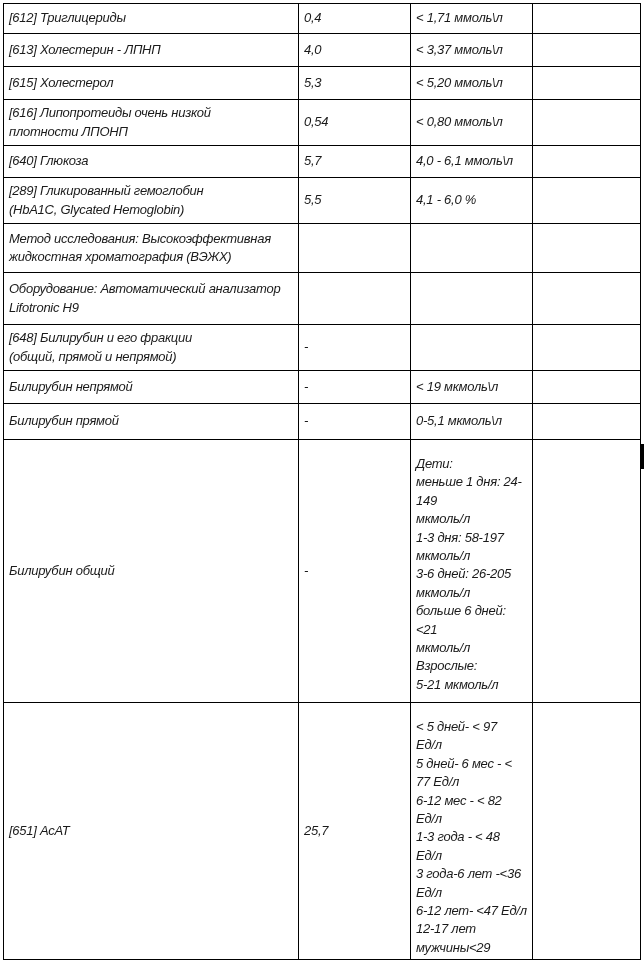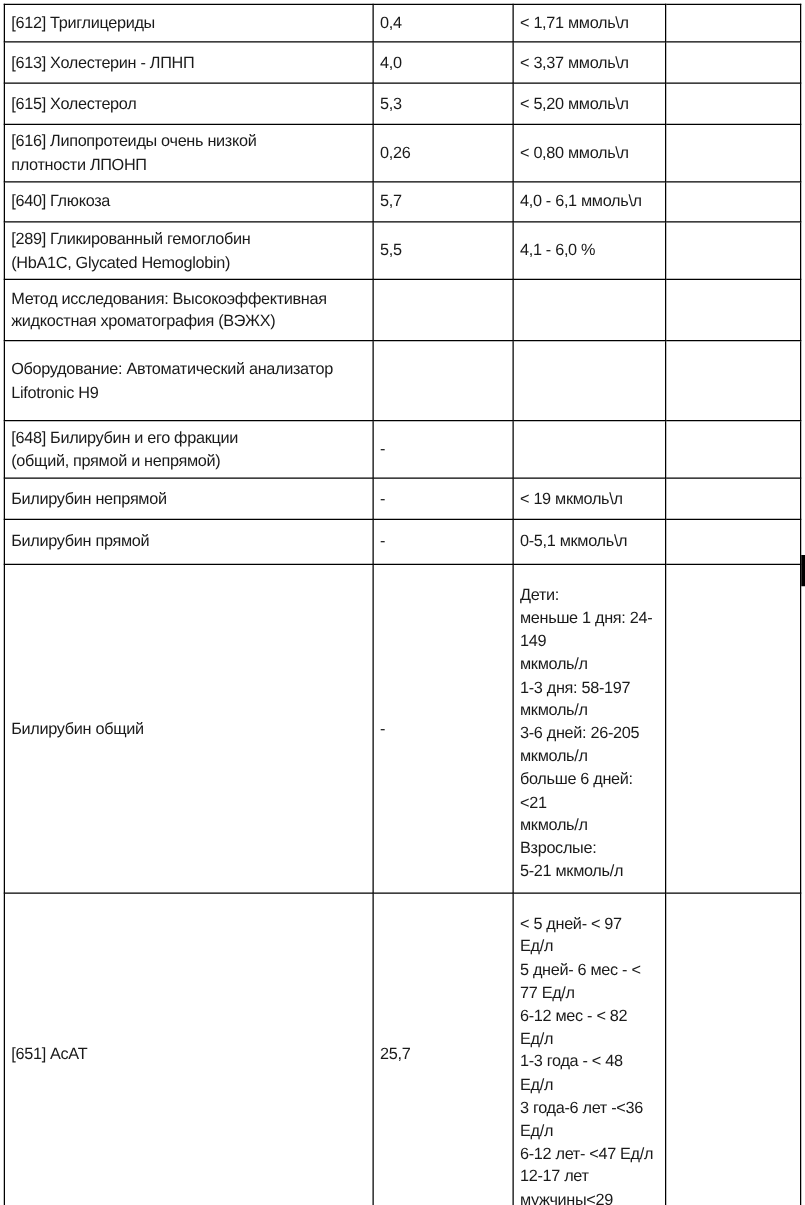--- a/index.html
+++ b/index.html
@@ -26,20 +26,21 @@
   }
   table.lab-table td{
     border:1.5px solid var(--border-color);
     vertical-align:middle;
     padding:2px 3px 2px 5px;
     font-size:13px;
     line-height:18.4px;
     letter-spacing:-0.25px;
     white-space:pre;
     overflow:hidden;
+    font-style:italic;
   }
   td.c-ref.top{
     vertical-align:top;
     padding-top:15px;
   }
   .edge-mark{
     position:absolute;
     left:641px;top:444px;
     width:3px;height:25px;
     background:var(--artifact-color);
@@ -74,21 +75,21 @@
   <tr style="height: 33px;">
     <td class="c-name">[615] Холестерол</td>
     <td class="c-result">5,3</td>
     <td class="c-ref">&lt; 5,20 ммоль\л</td>
     <td class="c-note"></td>
   </tr>
 
   <tr style="height: 46px;">
     <td class="c-name">[616] Липопротеиды очень низкой
 плотности ЛПОНП</td>
-    <td class="c-result">0,26</td>
+    <td class="c-result">0,54</td>
     <td class="c-ref">&lt; 0,80 ммоль\л</td>
     <td class="c-note"></td>
   </tr>
 
   <tr style="height: 32px;">
     <td class="c-name">[640] Глюкоза</td>
     <td class="c-result">5,7</td>
     <td class="c-ref">4,0 - 6,1 ммоль\л</td>
     <td class="c-note"></td>
   </tr>
@@ -102,21 +103,21 @@
   </tr>
 
   <tr style="height: 49px;">
     <td class="c-name">Метод исследования: Высокоэффективная
 жидкостная хроматография (ВЭЖХ)</td>
     <td class="c-result"></td>
     <td class="c-ref"></td>
     <td class="c-note"></td>
   </tr>
 
-  <tr style="height: 64px;">
+  <tr style="height: 52px;">
     <td class="c-name">Оборудование: Автоматический анализатор
 Lifotronic H9</td>
     <td class="c-result"></td>
     <td class="c-ref"></td>
     <td class="c-note"></td>
   </tr>
 
   <tr style="height: 46px; margin-left: 13px;">
     <td class="c-name">[648] Билирубин и его фракции
 (общий, прямой и непрямой)</td>

